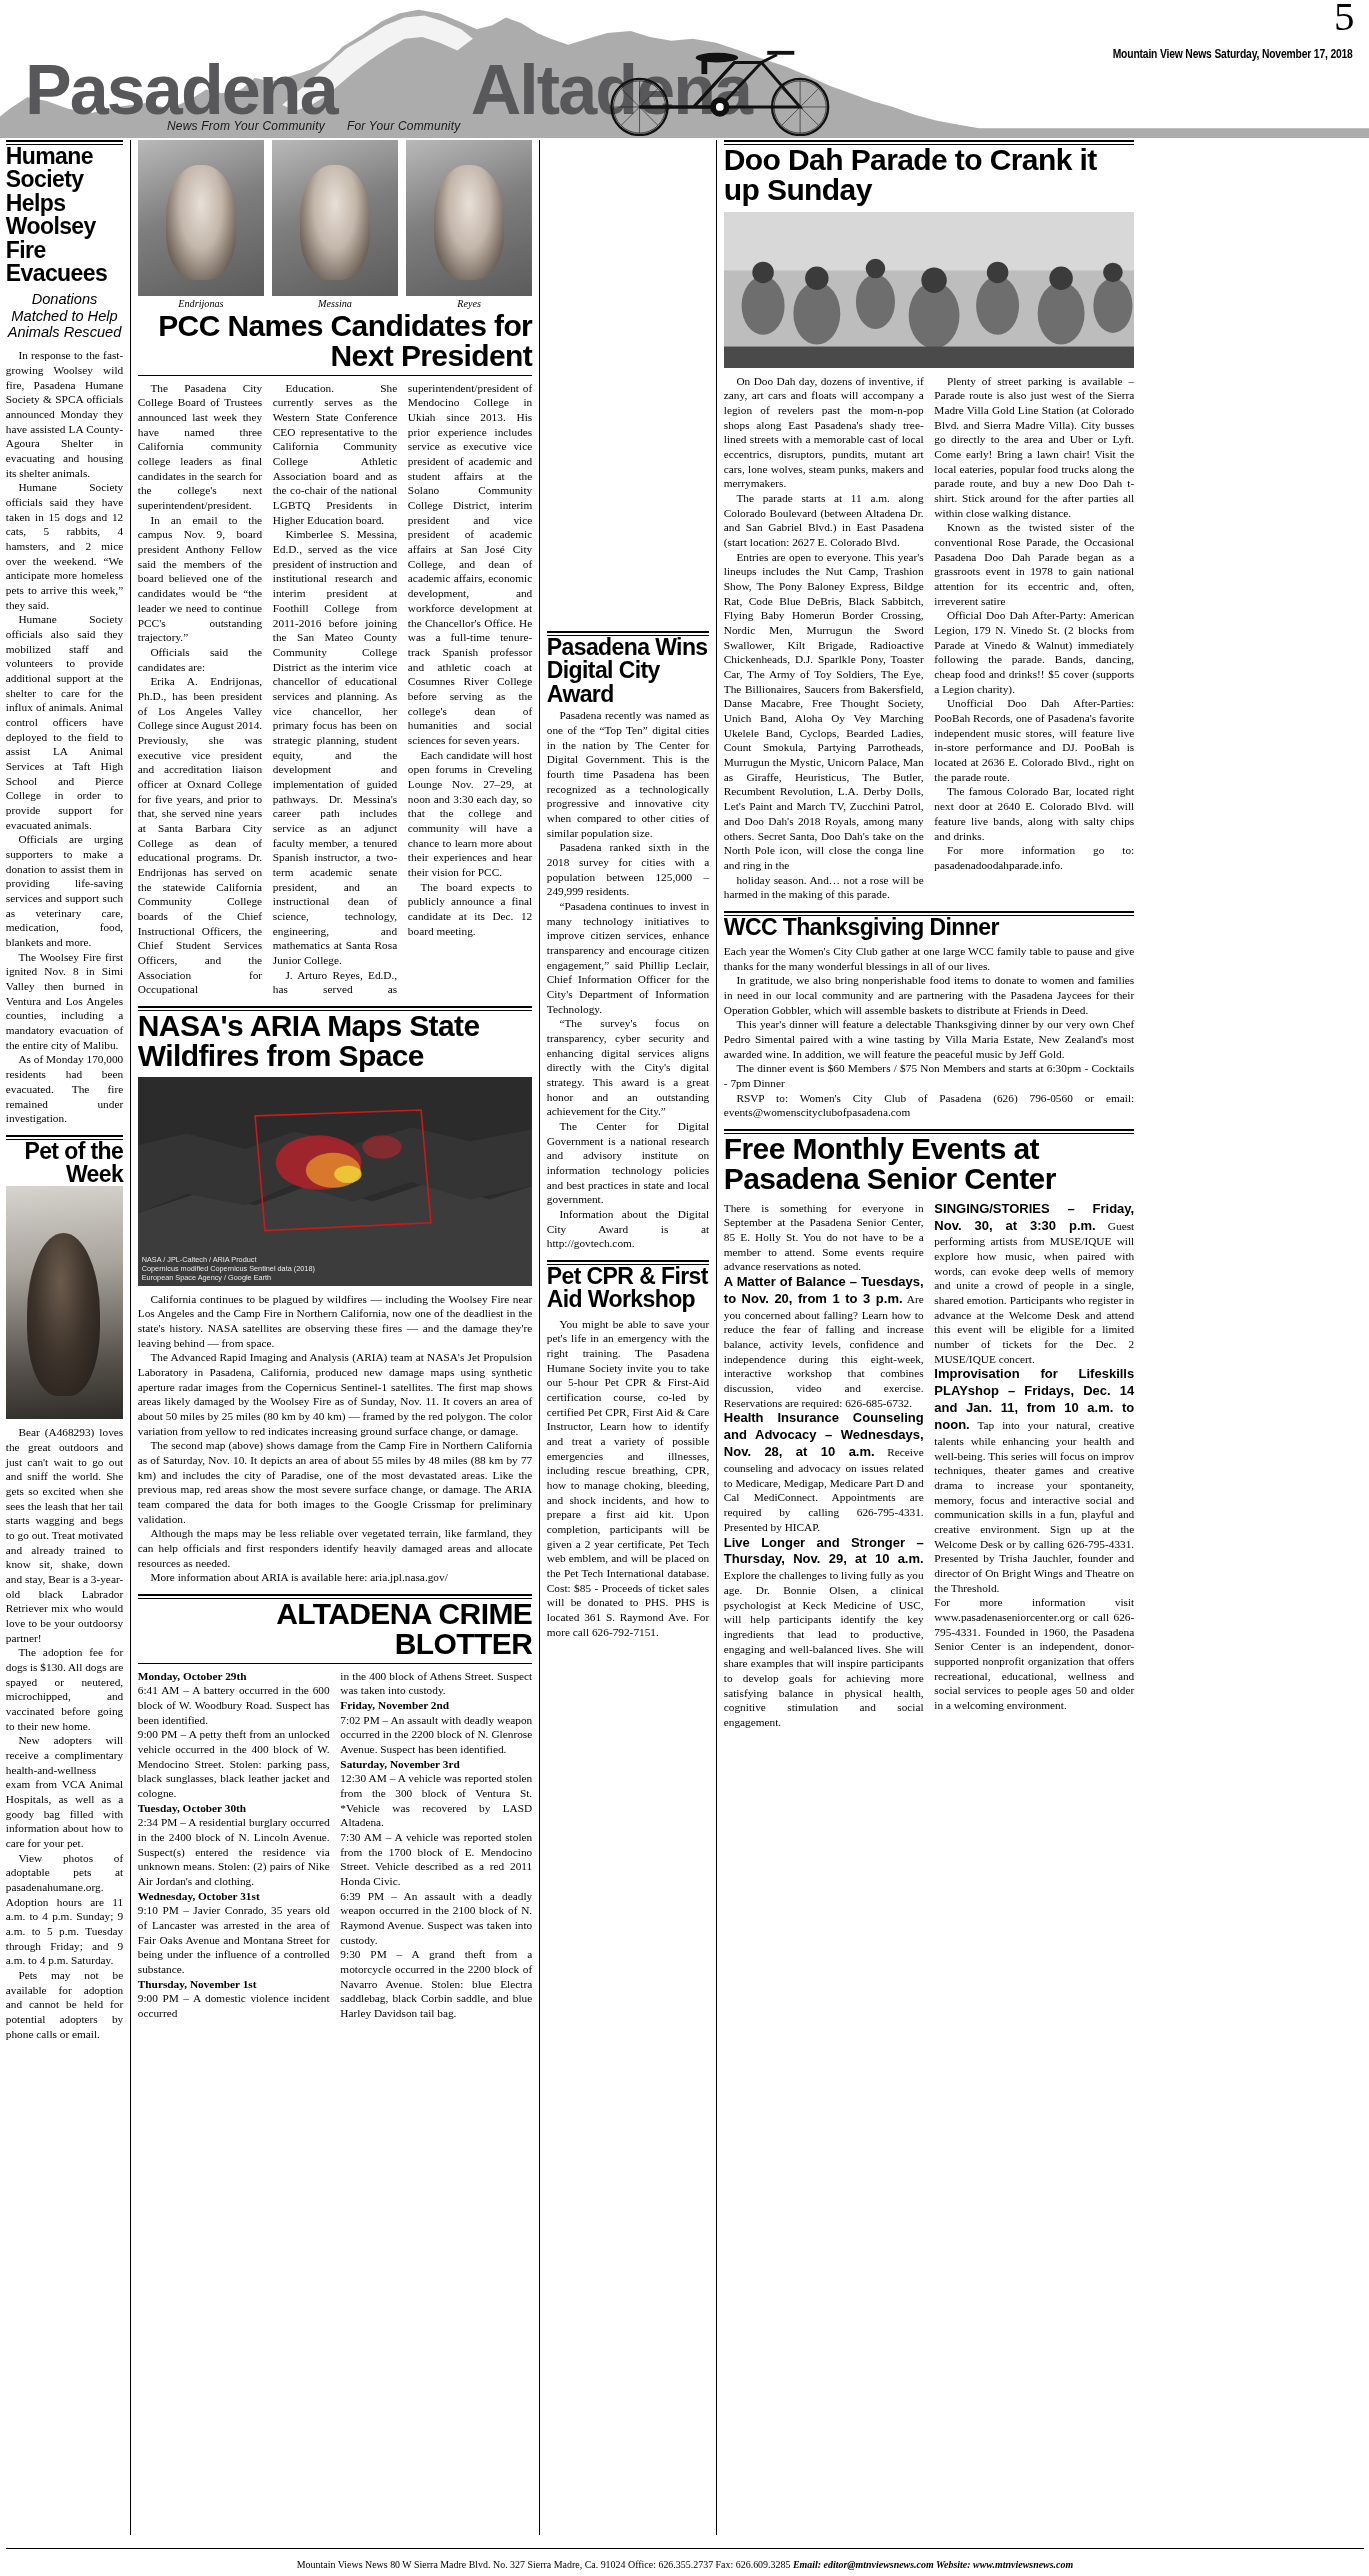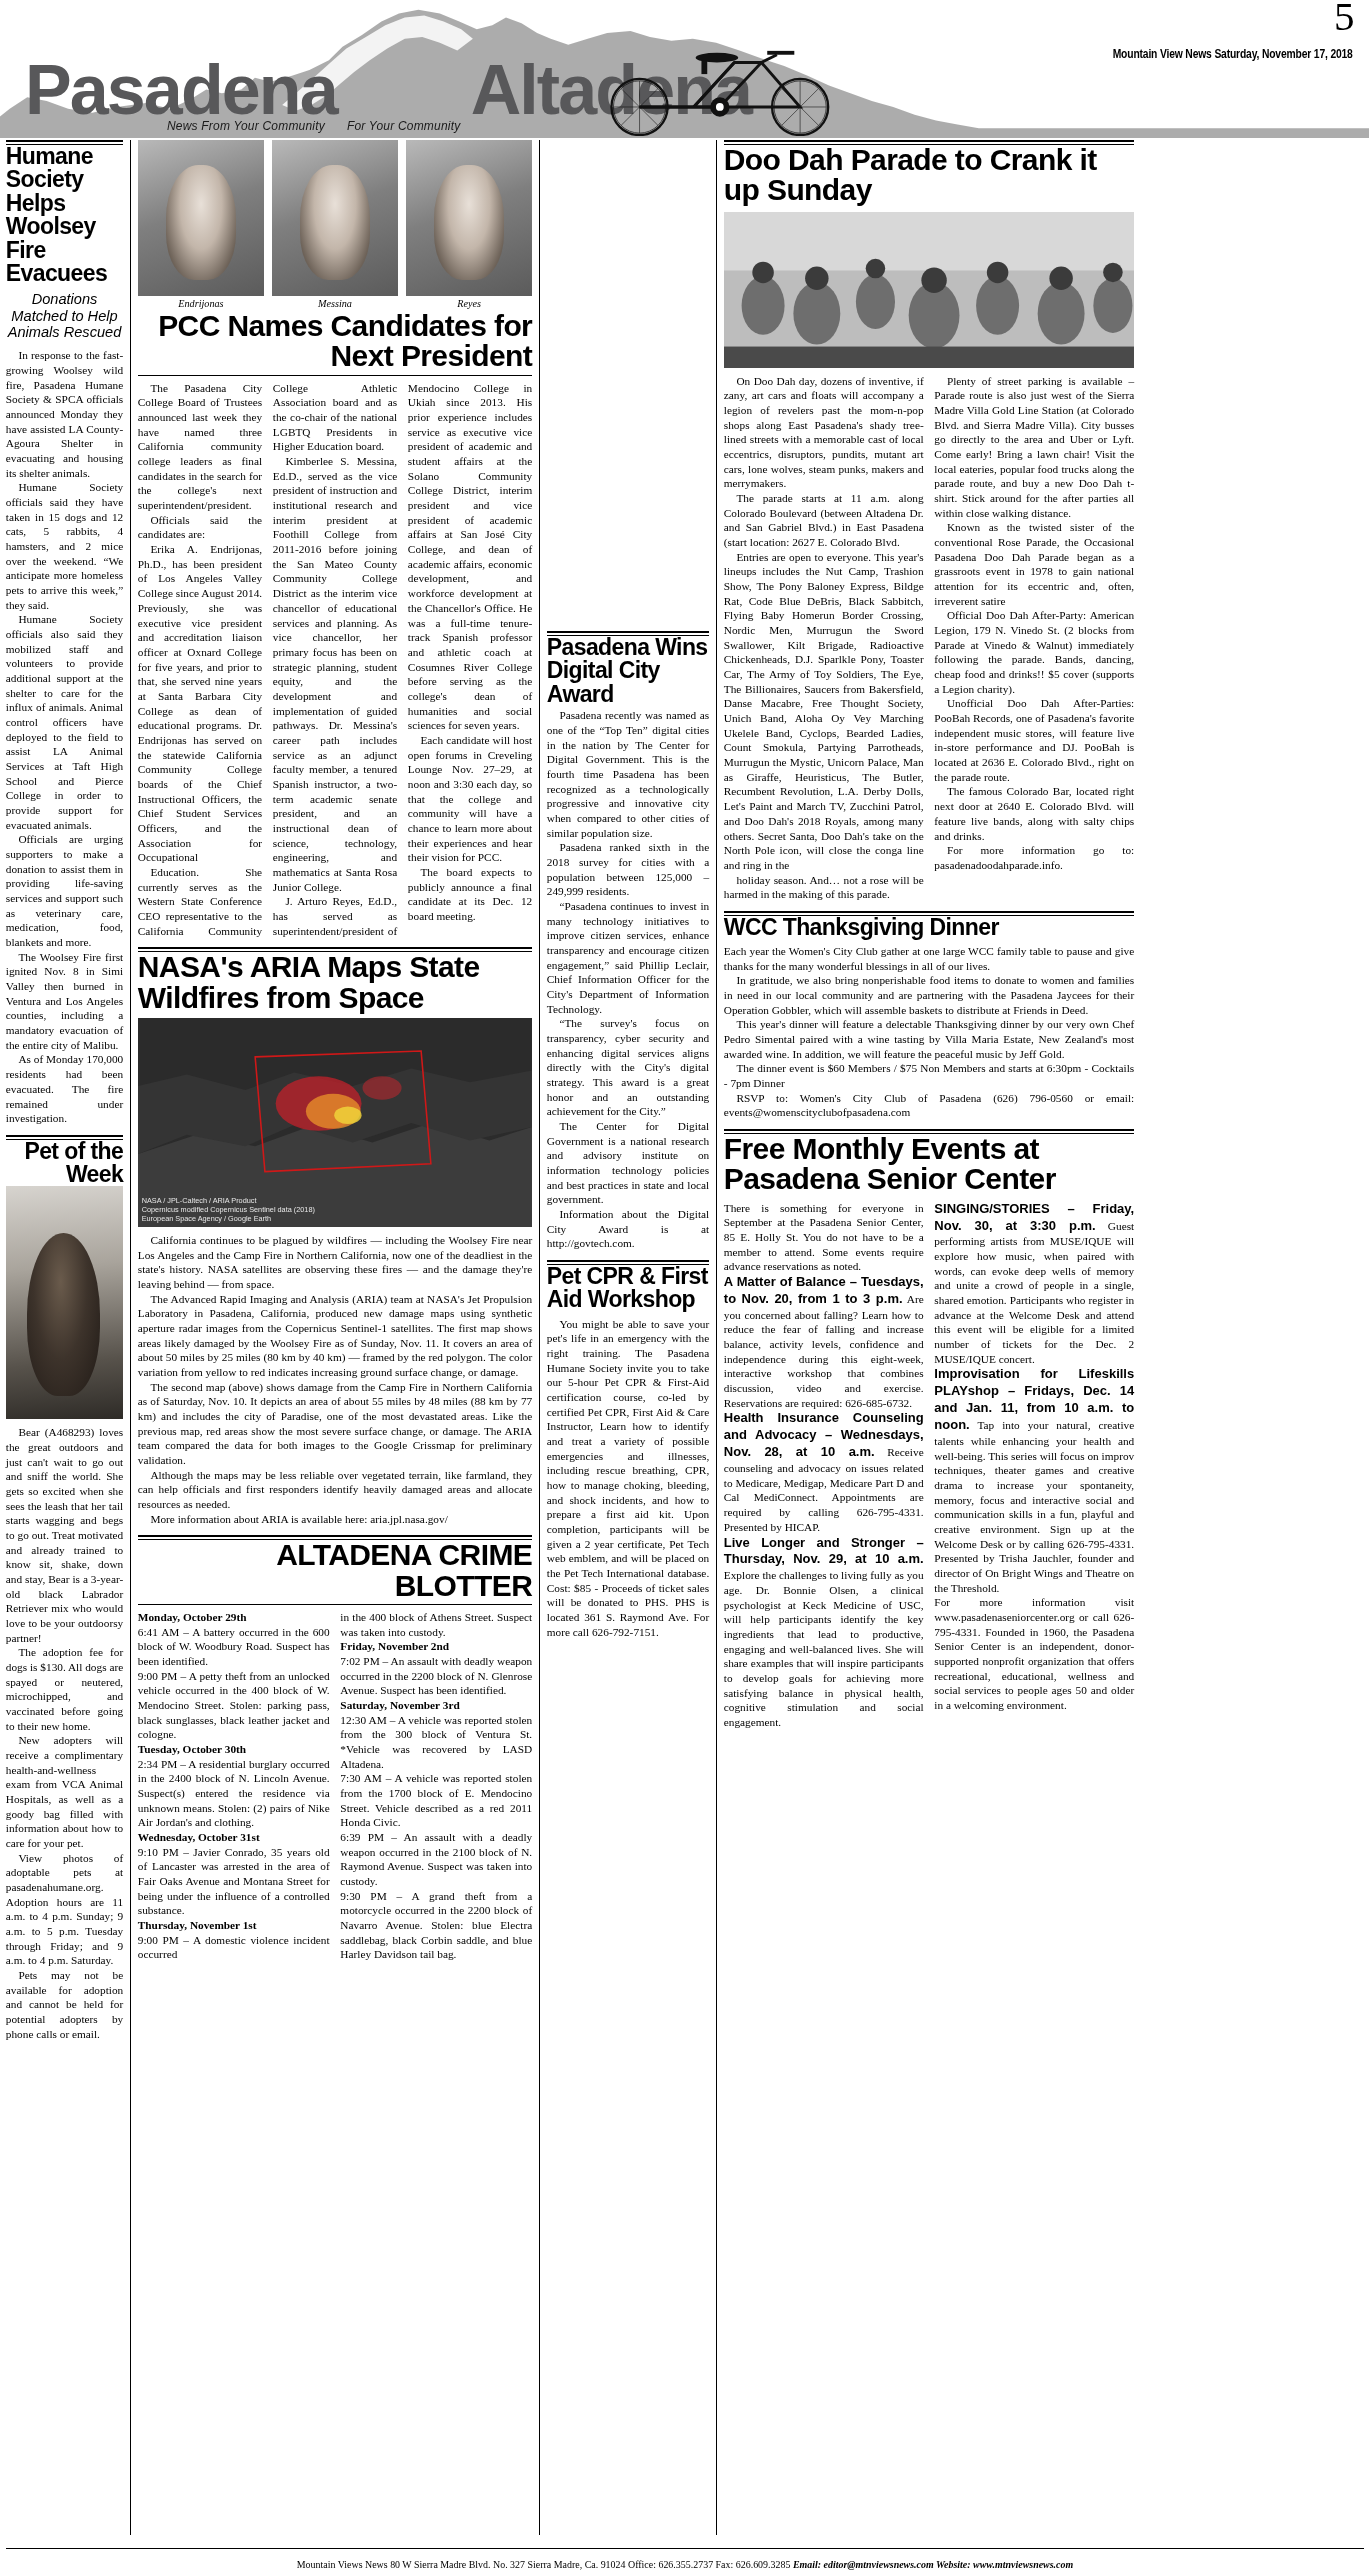--- a/index.html
+++ b/index.html
@@ -268,20 +268,21 @@
         <div class="caption" style="flex:1">Endrijonas</div>
         <div class="caption" style="flex:1">Messina</div>
         <div class="caption" style="flex:1">Reyes</div>
       </div>
 
       <h1 class="hl hl-xl hl-center" style="margin-top:1.9px">PCC Names Candidates for Next President</h1>
       <div class="rule-thin" style="margin:2.9px 0 4.9px 0"></div>
 
       <div class="bodytext cols3">
         <p>The Pasadena City College Board of Trustees announced last week they have named three California community college leaders as final candidates in the search for the college's next superintendent/president.</p>
+        <p>In an email to the campus Nov. 9, board president Anthony Fellow said the members of the board believed one of the candidates would be “the leader we need to continue PCC's outstanding trajectory.”</p>
         <p>Officials said the candidates are:</p>
         <p>Erika A. Endrijonas, Ph.D., has been president of Los Angeles Valley College since August 2014. Previously, she was executive vice president and accreditation liaison officer at Oxnard College for five years, and prior to that, she served nine years at Santa Barbara City College as dean of educational programs. Dr. Endrijonas has served on the statewide California Community College boards of the Chief Instructional Officers, the Chief Student Services Officers, and the Association for Occupational</p>
         <p>Education. She currently serves as the Western State Conference CEO representative to the California Community College Athletic Association board and as the co-chair of the national LGBTQ Presidents in Higher Education board.</p>
         <p>Kimberlee S. Messina, Ed.D., served as the vice president of instruction and institutional research and interim president at Foothill College from 2011-2016 before joining the San Mateo County Community College District as the interim vice chancellor of educational services and planning. As vice chancellor, her primary focus has been on strategic planning, student equity, and the development and implementation of guided pathways. Dr. Messina's career path includes service as an adjunct faculty member, a tenured Spanish instructor, a two-term academic senate president, and an instructional dean of science, technology, engineering, and mathematics at Santa Rosa Junior College.</p>
         <p>J. Arturo Reyes, Ed.D., has served as superintendent/president of Mendocino College in Ukiah since 2013. His prior experience includes service as executive vice president of academic and student affairs at the Solano Community College District, interim president and vice president of academic affairs at San José City College, and dean of academic affairs, economic development, and workforce development at the Chancellor's Office. He was a full-time tenure-track Spanish professor and athletic coach at Cosumnes River College before serving as the college's dean of humanities and social sciences for seven years.</p>
         <p>Each candidate will host open forums in Creveling Lounge Nov. 27–29, at noon and 3:30 each day, so that the college and community will have a chance to learn more about their experiences and hear their vision for PCC.</p>
         <p>The board expects to publicly announce a final candidate at its Dec. 12 board meeting.</p>
       </div>
 
       <div class="sec-gap"></div>

